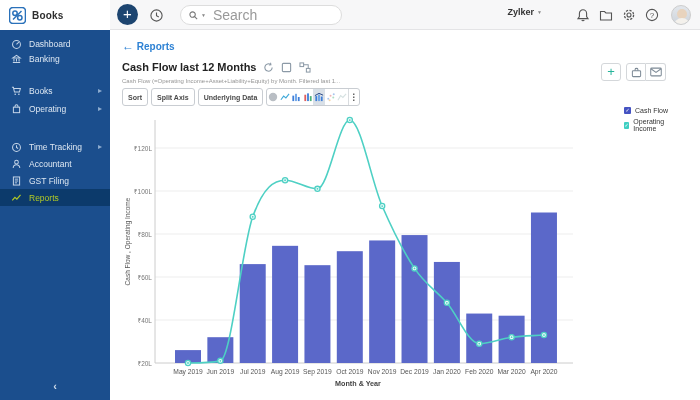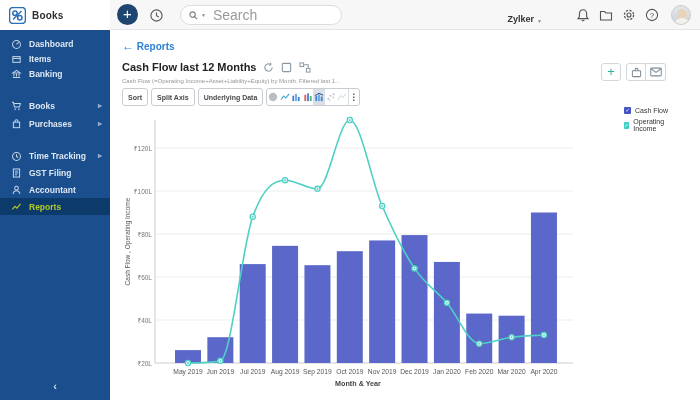--- a/index.html
+++ b/index.html
@@ -1,33 +1,33 @@
 <!DOCTYPE html>
 <html><head>
 <meta charset="utf-8">
 <style>
 *{margin:0;padding:0;box-sizing:border-box}
 html,body{width:700px;height:400px;font-family:"Liberation Sans",sans-serif;background:#fff}
 #app{position:relative;width:700px;height:400px;overflow:hidden;background:#fff}
 #logo-strip{position:absolute;left:0;top:0;width:110px;height:30px;background:#fff;display:flex;align-items:center;padding-left:9px;gap:6px;z-index:3}
 .logo-text{font-size:10px;font-weight:700;color:#2e2e2e;letter-spacing:.2px}
 #sidebar{position:absolute;left:0;top:30px;width:110px;height:370px;background:#1b4e8d;padding-top:6px}
-.snav{display:flex;align-items:center;gap:7px;padding-left:11px;color:#dde7f2;font-size:8.5px;font-weight:700}
+.snav{display:flex;align-items:center;gap:7px;padding-left:11px;color:#dde7f2;font-size:8.5px;font-weight:400}
 .snav .expand{margin-left:auto;margin-right:8px;font-size:8px;color:#8fadd0;line-height:0}
 .g1{height:15px}.g2{height:18px}.g3{height:17px}
-.gap-a{margin-top:16px}.gap-b{margin-top:14px}
+.gap-a{margin-top:16px}.gap-b{margin-top:20px}
 .snav.active{background:#0c3a6b;color:#b2ca25}
 #collapse{position:absolute;bottom:8px;left:0;width:110px;text-align:center;color:#cfdcea;font-size:11px;font-weight:700}
 #topbar{position:absolute;left:110px;top:0;width:590px;height:30px;background:#f7f7f8;border-bottom:1px solid #e4e4e6}
 #plus-btn{position:absolute;left:117px;top:4px;width:21px;height:21px;border-radius:50%;background:#1d4570;color:#fff;font-size:15px;line-height:19px;text-align:center;font-weight:400;z-index:4}
 #search-pill{position:absolute;left:180px;top:5px;width:162px;height:20px;background:#fff;border:1px solid #ddd;border-radius:10px;display:flex;align-items:center;padding-left:8px;gap:3px;z-index:4}
 #search-pill .ph{color:#999;font-size:14px;margin-left:4px}
 .caret{font-size:5px;color:#888}
 .tb-ico{position:absolute;top:8px;z-index:4}
-#org{position:absolute;right:158px;top:0;height:24px;display:flex;align-items:flex-end;gap:3px;font-size:9px;color:#333;font-weight:600;z-index:4}
+#org{position:absolute;right:158px;top:0;height:24px;display:flex;align-items:center;gap:3px;font-size:9px;color:#333;font-weight:600;z-index:4}
 #avatar{position:absolute;right:9px;top:5px;width:20px;height:20px;border-radius:50%;border:1px solid #ccc;z-index:4;overflow:hidden;background:linear-gradient(180deg,#e3e7ec 0%,#cdd3da 100%)}
 #avatar .face{position:absolute;left:5px;top:3px;width:10px;height:10px;border-radius:50%;background:#e8d3bd}
 #avatar .body{position:absolute;left:2px;top:12px;width:16px;height:9px;border-radius:8px 8px 0 0;background:#f4f1ec}
 #main{position:absolute;left:110px;top:30px;width:566px;height:370px;background:#fff}
 #back{position:absolute;left:12px;top:9px;color:#2e82d4;font-size:10px;font-weight:600}
 #back .arr{font-size:12px}
 #title-row{position:absolute;left:12px;top:31px;display:flex;align-items:center;gap:7px}
 #report-title{font-size:11px;font-weight:700;color:#222}
 #title-row .ticon{line-height:0}
 #subtitle{position:absolute;left:12px;top:48px;font-size:6px;color:#959595}
@@ -66,70 +66,63 @@
   <div id="sidebar">
       <div class="snav g1">
         <span style="line-height: 0;"><svg width="11" height="12" viewBox="0 0 12 12">
             <circle cx="6" cy="6.5" r="4.3" fill="none" stroke="#c5d5e8" stroke-width="1.1"></circle>
             <path d="M6 6.5 L8.6 4" stroke="#c5d5e8" stroke-width="1.1"></path>
           </svg></span>
         <span>Dashboard</span>
       </div>
       <div class="snav g1">
         <span style="line-height: 0;"><svg width="11" height="12" viewBox="0 0 12 12">
-            <rect x="2" y="3.4" width="8" height="6.2" fill="none" stroke="#c5d5e8" stroke-width="1.1"></rect>
-            <path d="M2 5.4 h8" stroke="#c5d5e8" stroke-width="1.1"></path>
-          </svg></span>
-        <span>Items</span>
-      </div>
-      <div class="snav g1">
-        <span style="line-height: 0;"><svg width="11" height="12" viewBox="0 0 12 12">
             <path d="M2 4.8 L6 2 L10 4.8 Z" fill="none" stroke="#c5d5e8" stroke-width="1.1"></path>
             <path d="M3.2 5.8 v3 M6 5.8 v3 M8.8 5.8 v3 M2 9.8 h8" stroke="#c5d5e8" stroke-width="1.1"></path>
           </svg></span>
         <span>Banking</span>
       </div>
       <div class="snav g2 gap-a">
         <span style="line-height: 0;"><svg width="11" height="12" viewBox="0 0 12 12">
             <path d="M1 2 h1.6 l1.2 5.2 h5.4 l1-3.8 H3" fill="none" stroke="#c5d5e8" stroke-width="1.1"></path>
             <circle cx="4.6" cy="9.5" r="0.9" fill="#c5d5e8"></circle>
             <circle cx="8.6" cy="9.5" r="0.9" fill="#c5d5e8"></circle>
           </svg></span>
         <span>Books</span>
         <span class="expand">▸</span>
       </div>
       <div class="snav g2">
         <span style="line-height: 0;"><svg width="11" height="12" viewBox="0 0 12 12">
             <rect x="2.6" y="4" width="6.8" height="6" fill="none" stroke="#c5d5e8" stroke-width="1.1"></rect>
             <path d="M4.4 4 V3 a1.6 1.6 0 0 1 3.2 0 V4" fill="none" stroke="#c5d5e8" stroke-width="1.1"></path>
           </svg></span>
-        <span>Purchases</span>
+        <span>Operating</span>
         <span class="expand">▸</span>
       </div>
       <div class="snav g3 gap-b">
         <span style="line-height: 0;"><svg width="11" height="12" viewBox="0 0 12 12">
             <circle cx="6" cy="6.5" r="4.3" fill="none" stroke="#c5d5e8" stroke-width="1.1"></circle>
             <path d="M6 4 V6.5 L7.8 7.6" fill="none" stroke="#c5d5e8" stroke-width="1.1"></path>
           </svg></span>
         <span>Time Tracking</span>
         <span class="expand">▸</span>
       </div>
       <div class="snav g3">
         <span style="line-height: 0;"><svg width="11" height="12" viewBox="0 0 12 12">
+            <circle cx="6" cy="4" r="2" fill="none" stroke="#c5d5e8" stroke-width="1.1"></circle>
+            <path d="M2.4 10.4 a3.6 3.6 0 0 1 7.2 0" fill="none" stroke="#c5d5e8" stroke-width="1.1"></path>
+          </svg></span>
+        <span>Accountant</span>
+      </div>
+      <div class="snav g3">
+        <span style="line-height: 0;"><svg width="11" height="12" viewBox="0 0 12 12">
             <rect x="2.6" y="1.6" width="6.8" height="8.8" fill="none" stroke="#c5d5e8" stroke-width="1.1"></rect>
             <path d="M4.2 4 h3.6 M4.2 6 h3.6 M4.2 8 h2.4" stroke="#c5d5e8" stroke-width="1"></path>
           </svg></span>
         <span>GST Filing</span>
-      </div>
-      <div class="snav g3">
-        <span style="line-height: 0;"><svg width="11" height="12" viewBox="0 0 12 12">
-            <circle cx="6" cy="4" r="2" fill="none" stroke="#c5d5e8" stroke-width="1.1"></circle>
-            <path d="M2.4 10.4 a3.6 3.6 0 0 1 7.2 0" fill="none" stroke="#c5d5e8" stroke-width="1.1"></path>
-          </svg></span>
-        <span>Accountant</span>
       </div>
       <div class="snav g3 active">
         <span style="line-height: 0;"><svg width="11" height="12" viewBox="0 0 12 12">
             <path d="M1.4 8.6 L4.3 5.2 L6.4 7.2 L10.4 2.6" fill="none" stroke="#b2ca25" stroke-width="1.3"></path>
           </svg></span>
         <span>Reports</span>
       </div>
     </div>
   <div id="collapse">‹</div>
 

